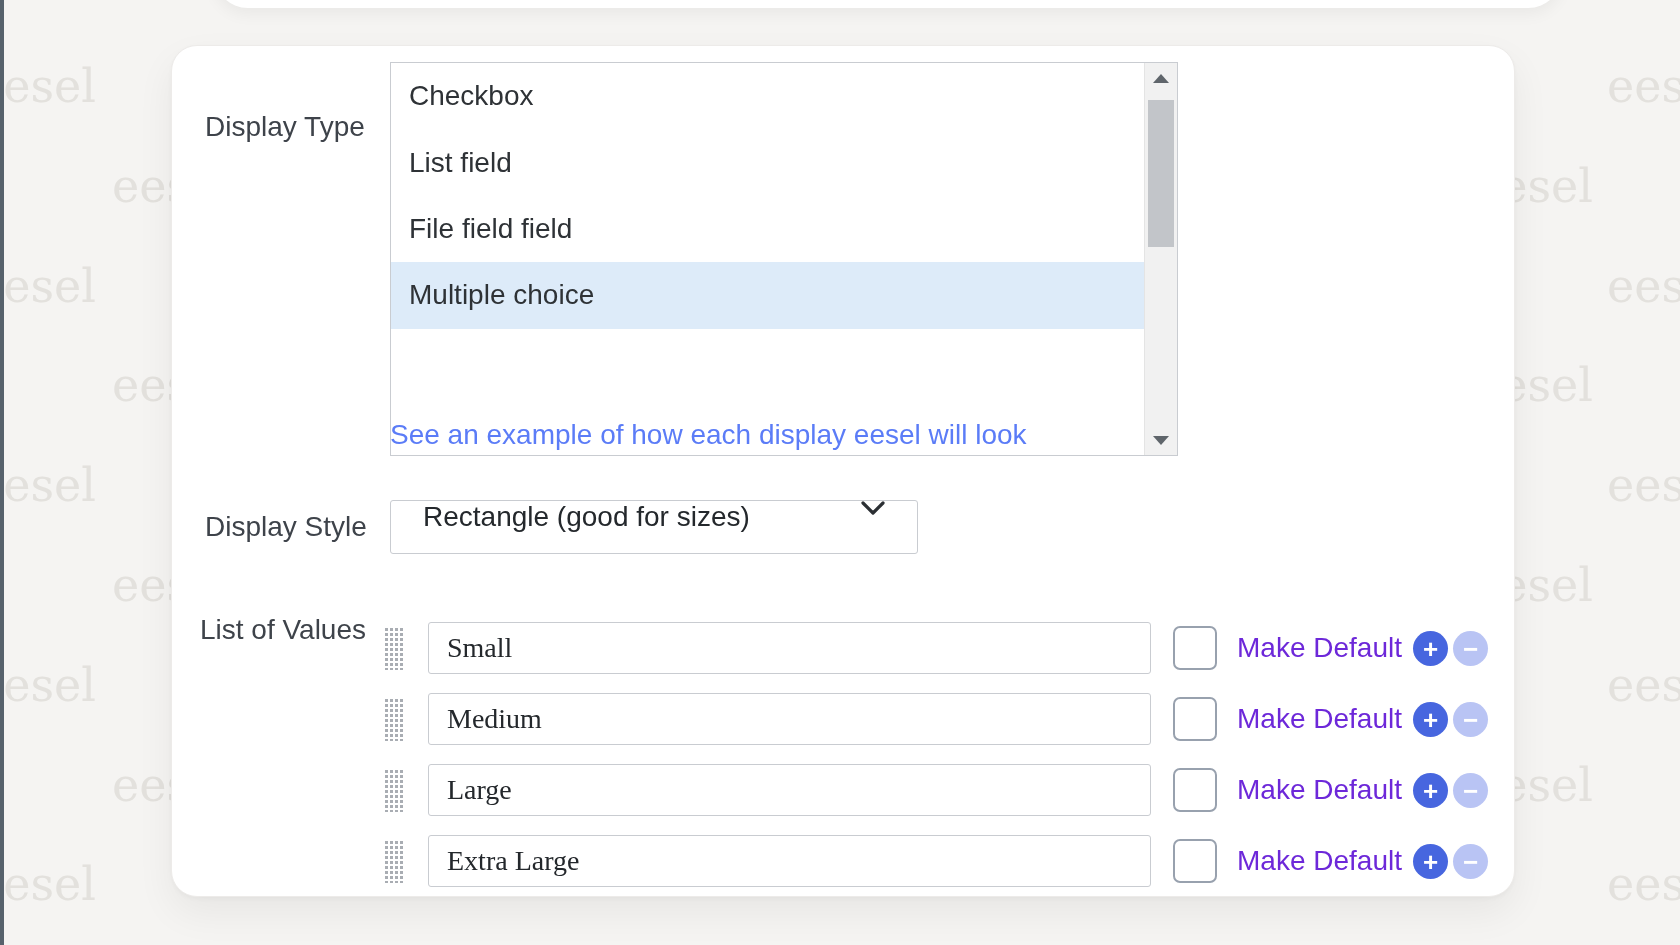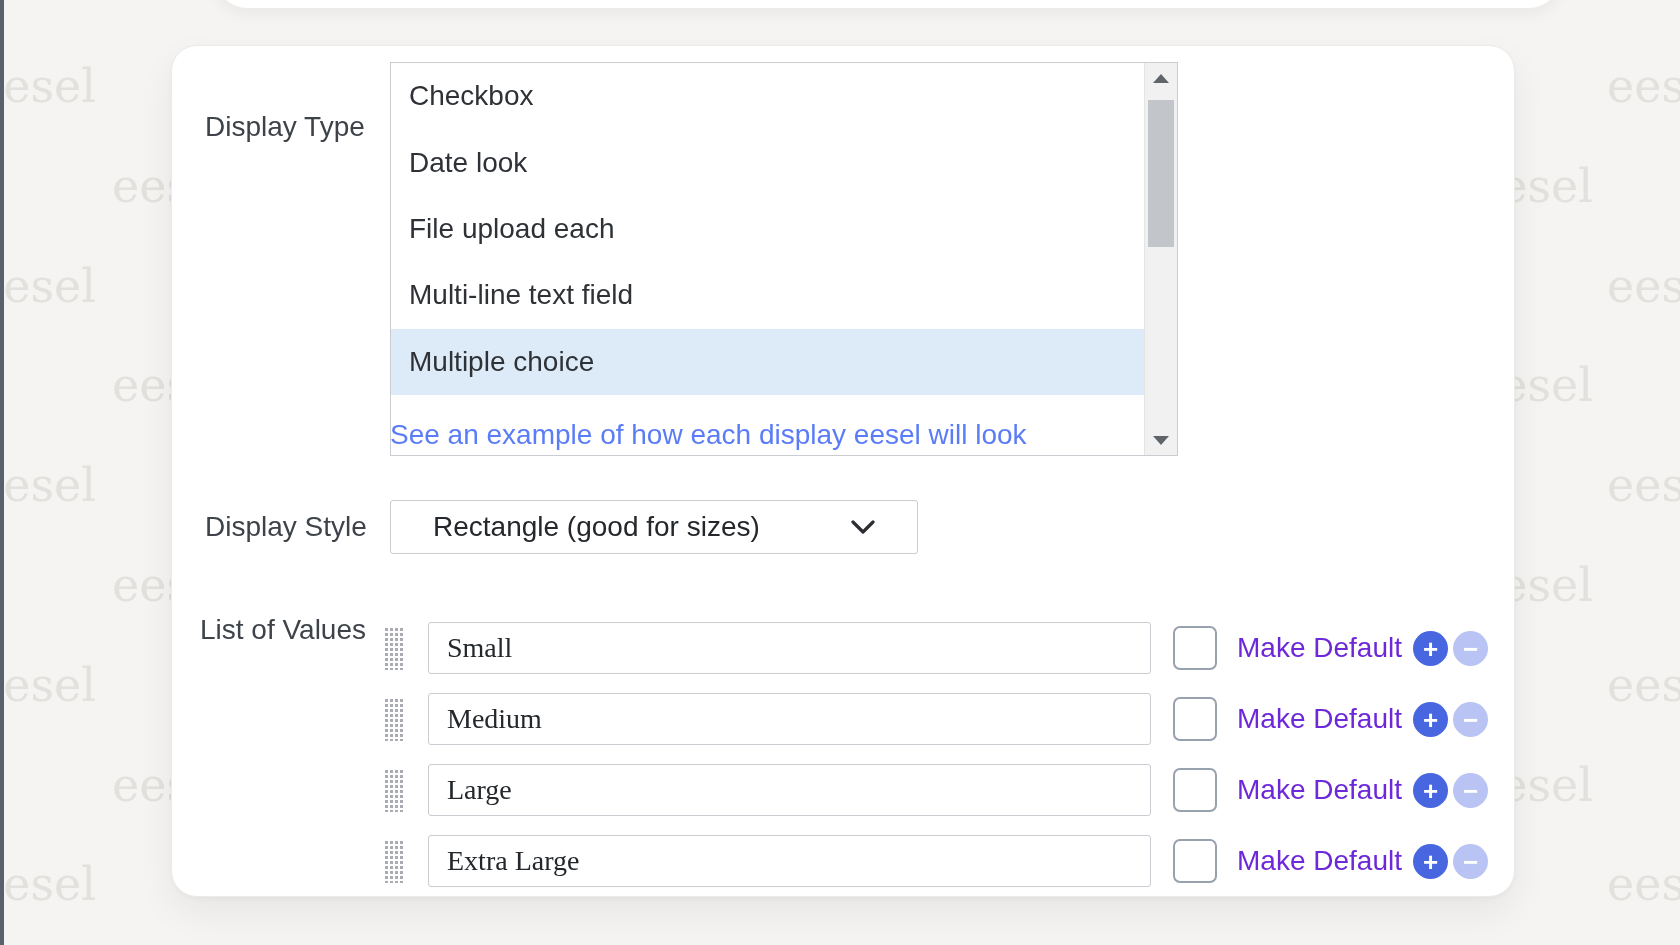--- a/index.html
+++ b/index.html
@@ -69,21 +69,21 @@
   .example-link {
     position:absolute; left:218px; top:372px;
     font-size:28px; line-height:34px; color:#5b7cf7;
     text-decoration:none; cursor:pointer; white-space:nowrap;
   }
 
   
   .select {
     position:absolute; left:218px; top:454px; width:528px; height:54px;
     background:#fff; border:1px solid #c9ccd1; border-radius:3px;
-    display:flex; align-items:center; padding:0 42px; cursor:pointer;
+    display:flex; align-items:flex-start; padding:0 32px; cursor:pointer;
   }
   .select-value { font-size:28px; color:#24282c; flex:1; white-space:nowrap; }
   .select .chev { flex:none; margin-left:12px; display:flex; }
 
   
   .value-rows { position:absolute; left:0; top:0; width:100%; }
   .vrow { position:absolute; left:211px; height:52px; width:1110px; }
   .drag-handle {
     position:absolute; left:0; top:4px; width:20px; height:44px;
     background-image:radial-gradient(#a9adb3 1.5px, transparent 1.7px);
@@ -139,23 +139,22 @@
 <div class="top-band"></div>
 <div class="left-edge"></div>
 
 <div class="card">
 
   <div class="field-label" style="top:32px;margin-top:32px;">Display Type</div>
 
   <div class="listbox" id="listbox">
     <div id="lbItems">
         <div class="lb-item">Checkbox</div>
-        <div class="lb-item">Date look</div>
-        <div class="lb-item">File upload each</div>
-        <div class="lb-item">Multi-line text field</div>
+        <div class="lb-item">List field</div>
+        <div class="lb-item">File field field</div>
         <div class="lb-item selected">Multiple choice</div>
       </div>
     <div class="lb-scrollbar">
       <div class="lb-arrow up">
           <span class="tri-up"></span>
         </div>
       <div class="lb-thumb"></div>
       <div class="lb-arrow down">
           <span class="tri-down"></span>
         </div>

